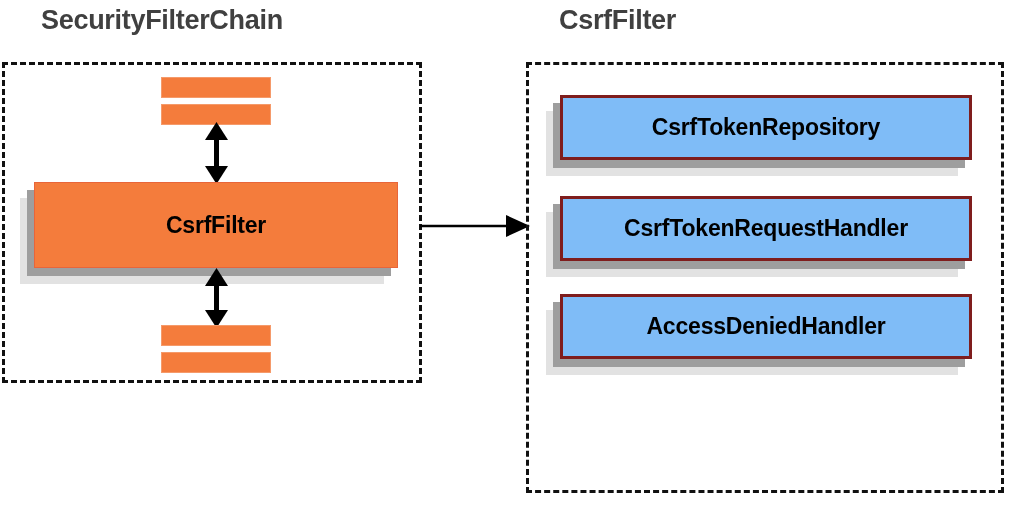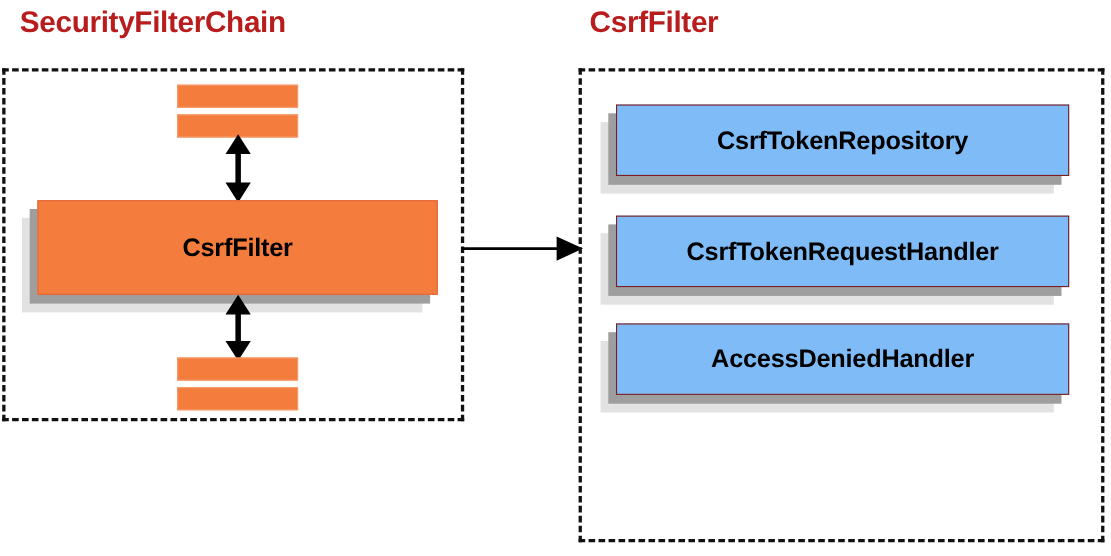--- a/index.html
+++ b/index.html
@@ -14,23 +14,24 @@
     position: relative;
     width: 1010px;
     height: 505px;
     background: #ffffff;
     overflow: hidden;
   }
   .panel-title {
     position: absolute;
     font-weight: bold;
     font-size: 27px;
-    color: #b91c1c;
+    color: #404040;
     letter-spacing: -0.3px;
     white-space: nowrap;
+    margin-left: 23px;
   }
   .dashed-box {
     position: absolute;
     border: 3px dashed #111111;
     background: transparent;
     box-sizing: border-box;
   }
   
   .node {
     position: absolute;
@@ -57,21 +58,21 @@
     top: -16px;
     width: 100%;
     height: 100%;
     box-sizing: border-box;
     display: flex;
     align-items: center;
     justify-content: center;
   }
   .node .face.blue {
     background: #7fbcf7;
-    border: 1px solid #7f1d1d;
+    border: 3px solid #7f1d1d;
   }
   .node .face.orange {
     background: #f47c3c;
     border: 1px solid #e8653a;
   }
   .node-label {
     font-weight: bold;
     font-size: 23px;
     color: #000000;
     letter-spacing: -0.2px;

